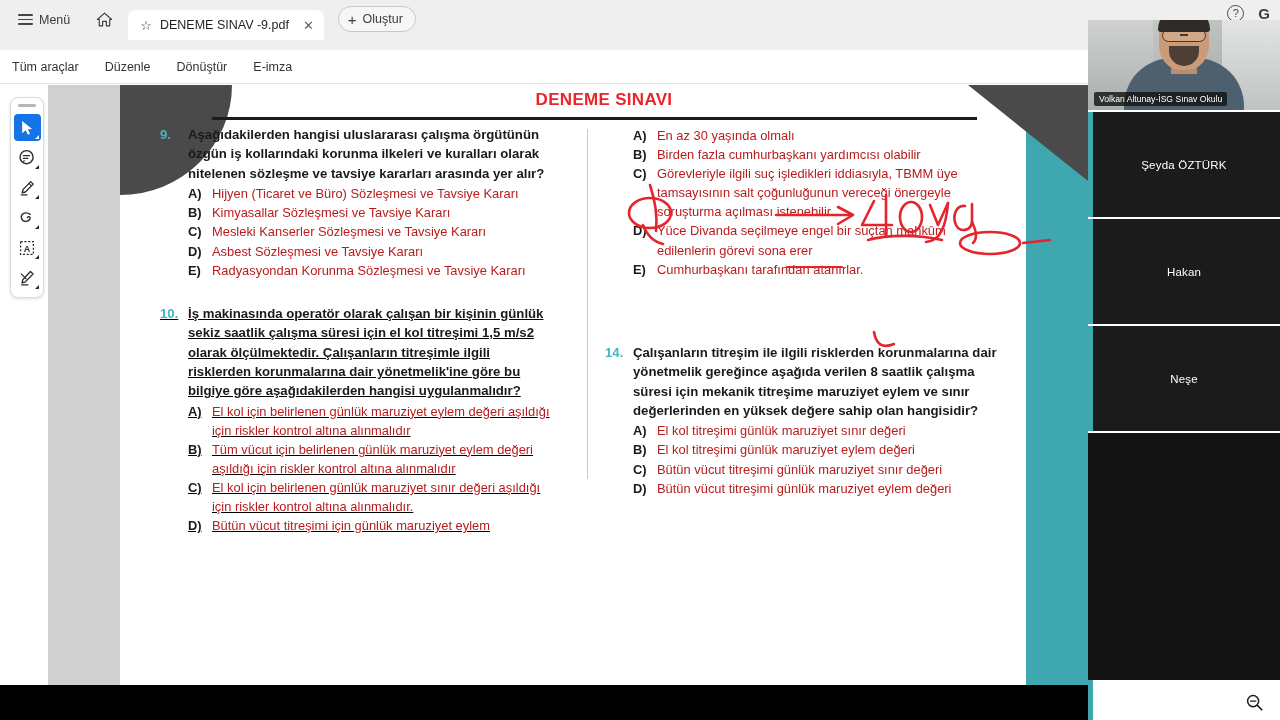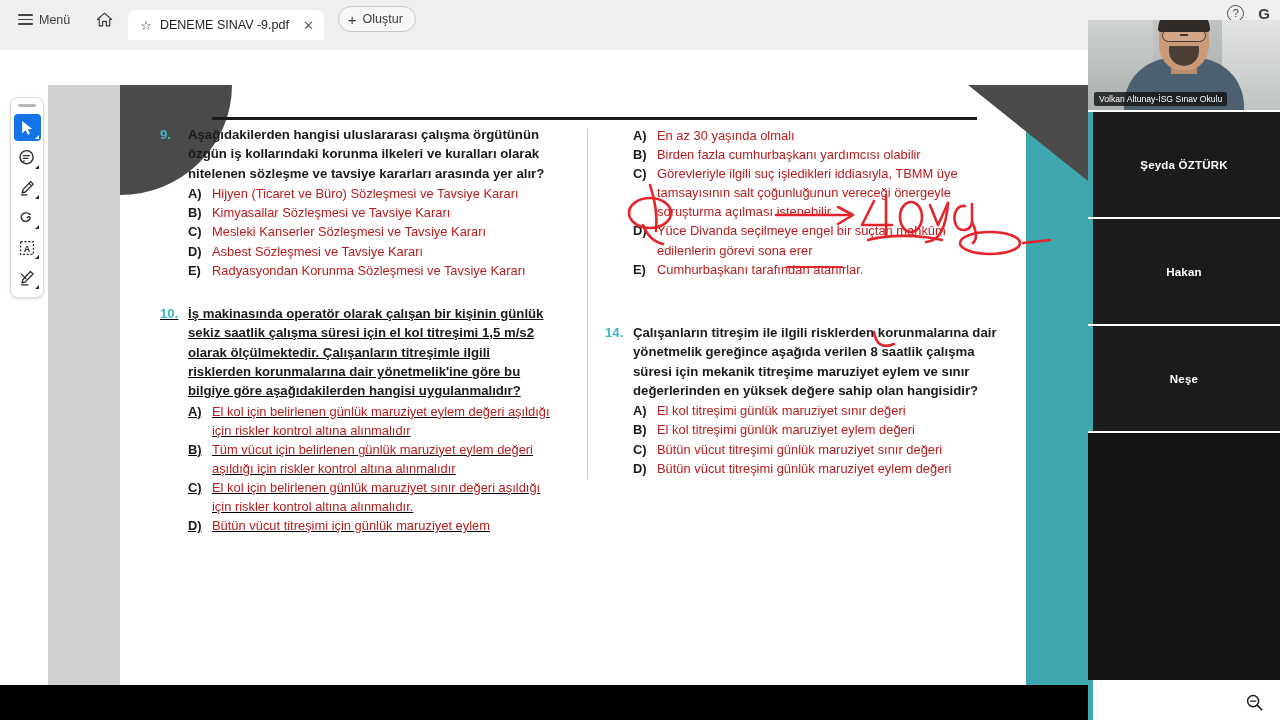--- a/index.html
+++ b/index.html
@@ -164,21 +164,21 @@
     background:#141414; overflow:hidden;
   }
   .vc-tile {
     position:relative; width:192px; border-bottom:2px solid #ffffff;
     background:#1b1b1b; overflow:hidden;
   }
   .vc-tile.speaker { height:92px; background:#9aa0a4; }
   .vc-tile.part { height:107px; display:flex; align-items:center; justify-content:center; }
   .vc-rail { position:absolute; left:0; top:0; width:5px; height:100%; background:#3ea7af; }
   .vc-name {
-    font-size:11.5px; font-weight:bold; color:#ffffff; text-align:left;
+    font-size:11.5px; font-weight:normal; color:#ffffff; text-align:left;
     letter-spacing:.2px;
   }
   .vc-label {
     position:absolute; left:6px; bottom:4px;
     background:rgba(20,20,20,.82); color:#fff;
     font-size:8.6px; padding:2px 5px; border-radius:2px;
     white-space:nowrap;
   }
   
   .cam { position:absolute; inset:0; background:linear-gradient(165deg,#c9ccc9 0%,#b5b9b8 48%,#9fa4a4 100%); }
@@ -259,20 +259,26 @@
         <span>Oluştur</span>
       </div>
     </div>
 
     <div class="topbar-right">
       <div class="help-icon">?</div>
       <div class="gsuite">G</div>
     </div>
   </div>
 
+  <div class="toolrow">
+    <div class="toolrow-item">Tüm araçlar</div>
+    <div class="toolrow-item">Düzenle</div>
+    <div class="toolrow-item">Dönüştür</div>
+    <div class="toolrow-item">E-imza</div>
+  </div>
   <div class="toolrow-right">Metin veya a</div>
 
   <div class="palette">
     <div class="drag-handle"></div>
 
     <div class="ptool active">
       <svg width="15" height="16" viewBox="0 0 16 18">
         <path d="M2 1 L2 15 L6 11.4 L8.4 16.6 L10.8 15.4 L8.4 10.4 L13.2 10.2 Z" fill="#ffffff"></path>
       </svg>
       <span class="corner"></span>
@@ -321,20 +327,21 @@
     </div>
   </div>
 
   <div class="docarea">
     <div class="page">
 
       <div class="corner-tl"></div>
       <div class="teal-band"></div>
       <div class="corner-tr"></div>
 
+      <div class="doc-title">DENEME SINAVI</div>
       <div class="doc-rule"></div>
 
       <div class="col-sep"></div>
 
       <div class="col col-left">
 
         <div class="q">
           <div class="q-head">
             <span class="q-num">9.</span>
             <span class="q-text">Aşağıdakilerden hangisi uluslararası çalışma örgütünün özgün iş kollarındaki korunma ilkeleri ve kuralları olarak nitelenen sözleşme ve tavsiye kararları arasında yer alır?</span>
@@ -409,21 +416,21 @@
               <span class="opt-key">D)</span>
               <span class="opt-val">Yüce Divanda seçilmeye engel bir suçtan mahkûm edilenlerin görevi sona erer</span>
             </div>
             <div class="opt">
               <span class="opt-key">E)</span>
               <span class="opt-val">Cumhurbaşkanı tarafından atanırlar.</span>
             </div>
           </div>
         </div>
 
-        <div class="q" style="margin-top:44px;">
+        <div class="q" style="margin-top:64px;">
           <div class="q-head">
             <span class="q-num">14.</span>
             <span class="q-text">Çalışanların titreşim ile ilgili risklerden korunmalarına dair yönetmelik gereğince aşağıda verilen 8 saatlik çalışma süresi için mekanik titreşime maruziyet eylem ve sınır değerlerinden en yüksek değere sahip olan hangisidir?</span>
           </div>
           <div class="opts">
             <div class="opt">
               <span class="opt-key">A)</span>
               <span class="opt-val">El kol titreşimi günlük maruziyet sınır değeri</span>
             </div>
             <div class="opt">

